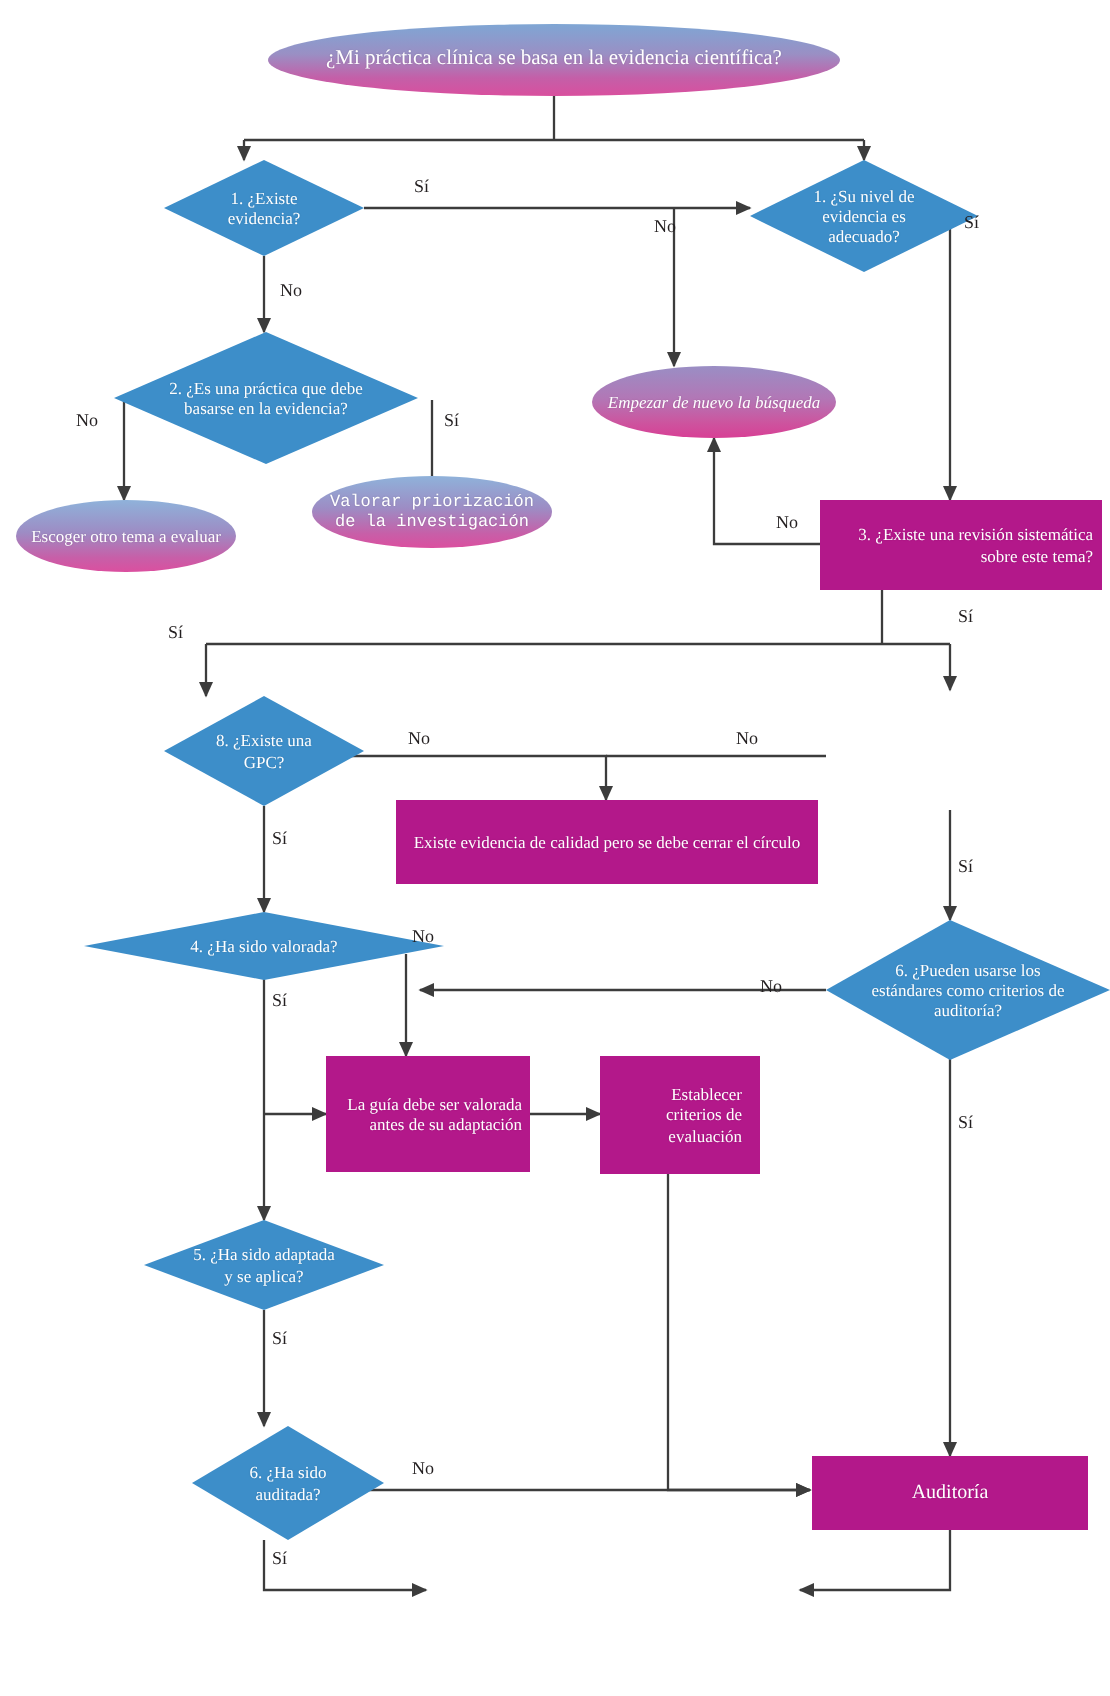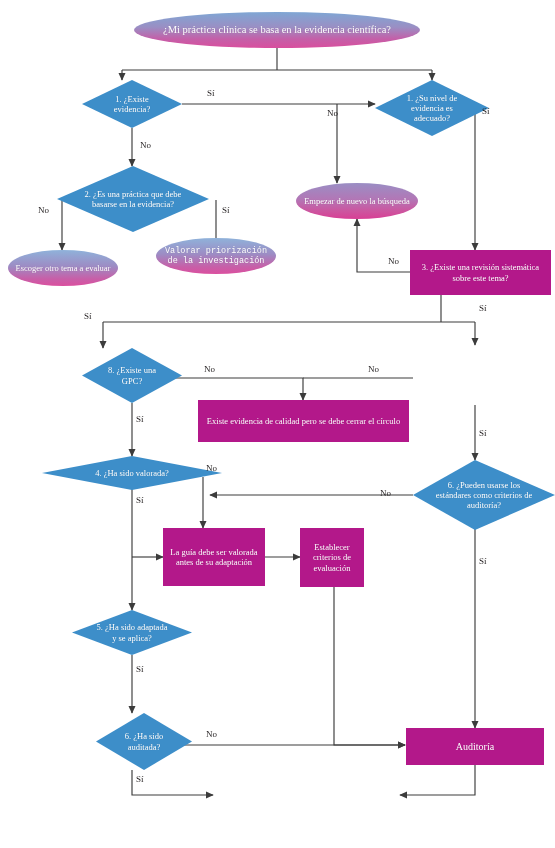--- a/index.html
+++ b/index.html
@@ -14,26 +14,26 @@
   svg#edges{position:absolute;left:0;top:0;width:555px;height:848px;}
   .node{position:absolute;display:flex;align-items:center;justify-content:center;text-align:center;color:#ffffff;box-sizing:border-box;}
   .node .lbl{display:block;line-height:1.18;padding:0 2px;text-shadow:0 0 1px rgba(0,0,0,.15);}
 
   
   .diamond{background:transparent;}
   .diamond .dshape{position:absolute;left:0;top:0;width:100%;height:100%;}
   .diamond .lbl{position:relative;z-index:2;color:#fff;}
 
   
-  .box{background:#b3188a;}
+  .box{background:#b3188a;text-align:right;}
   
   .ellipse{border-radius:50%;}
   .grad-bp{background:linear-gradient(180deg,#7fa6d4 0%,#9a8fc4 42%,#c45fa8 75%,#d94f9e 100%);}
   .grad-bp2{background:linear-gradient(180deg,#8fb2da 0%,#9d8cc4 45%,#c75fa8 80%,#db4f9f 100%);align-items:center;}
-  .grad-pp{background:linear-gradient(180deg,#9a8ec4 0%,#b277b6 45%,#cc559f 78%,#d83f95 100%);}
+  .grad-pp{background:linear-gradient(180deg,#9a8ec4 0%,#b277b6 45%,#cc559f 78%,#d83f95 100%);font-style:italic;}
 
   .edgelabel{position:absolute;color:#231f20;font-family:"Liberation Serif", serif;font-size:9px;white-space:nowrap;}
 </style>
 </head>
 <body>
 
 <div id="stage">
 
   <svg id="edges" viewBox="0 0 555 848">
     <defs>
@@ -162,21 +162,21 @@
     <svg class="dshape" viewBox="0 0 142 70" preserveAspectRatio="none">
         <polygon points="62,0 142,35 62,70 0,35" fill="#3d8ec9"></polygon>
       </svg>
     <span class="lbl" style="font-size:8.5px;max-width:110px;">6. ¿Pueden usarse los estándares como criterios de auditoría?</span>
   </div>
 
   <div class="node box" style="left:163px;top:528px;width:102px;height:58px;">
     <span class="lbl" style="font-size:8.5px;max-width:94px;">La guía debe ser valorada antes de su adaptación</span>
   </div>
 
-  <div class="node box" style="left:300px;top:528px;width:64px;height:59px;">
+  <div class="node box" style="left:300px;top:528px;width:80px;height:59px;">
     <span class="lbl" style="font-size:8.5px;max-width:62px;">Establecer criterios de evaluación</span>
   </div>
 
   <div class="node diamond" style="left:72px;top:610px;width:120px;height:45px;">
     <svg class="dshape" viewBox="0 0 120 45" preserveAspectRatio="none">
         <polygon points="60,0 120,22.5 60,45 0,22.5" fill="#3d8ec9"></polygon>
       </svg>
     <span class="lbl" style="font-size:8.5px;max-width:74px;">5. ¿Ha sido adaptada y se aplica?</span>
   </div>
 

